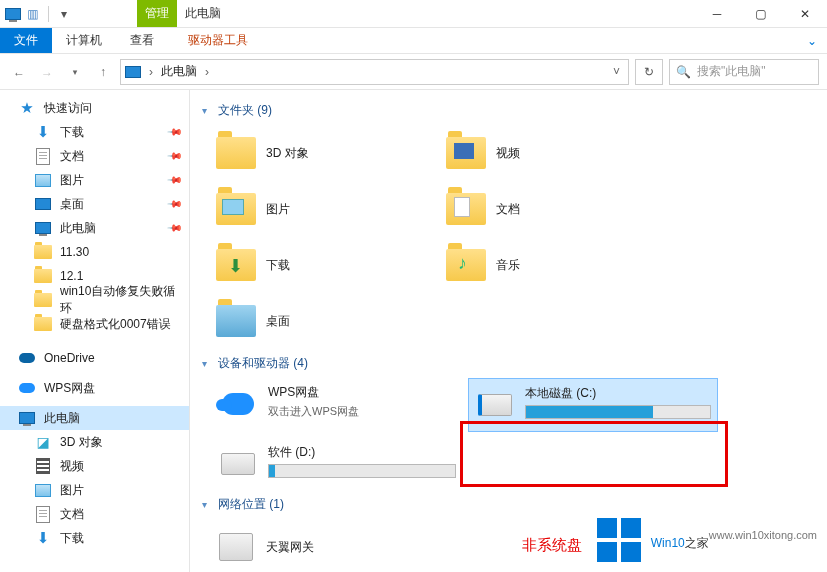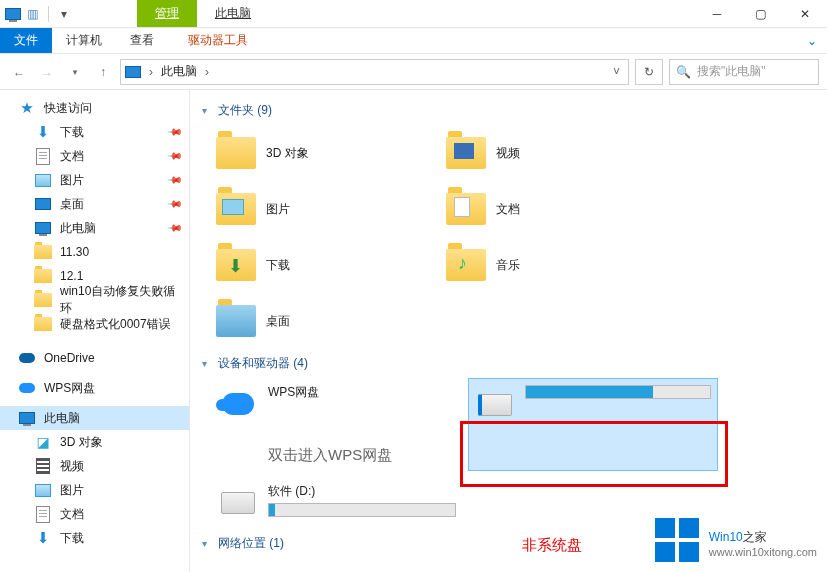--- a/index.html
+++ b/index.html
@@ -4,21 +4,21 @@
 <style>
 * { margin:0; padding:0; box-sizing:border-box; font-family:"Microsoft YaHei","Segoe UI",sans-serif; font-size:12px; }
 body { background:#fff; width:827px; height:572px; overflow:hidden; position:relative; }
 
 
 .titlebar { height:28px; display:flex; align-items:center; background:#fff; border-bottom:1px solid #e5e5e5; }
 .titlebar .qat { display:flex; align-items:center; gap:2px; padding:0 4px; }
 .titlebar .qicon { width:18px; height:18px; display:flex; align-items:center; justify-content:center; }
 .titlebar .sep { width:1px; height:16px; background:#d0d0d0; margin:0 4px; }
 .titlebar .tabarea { display:flex; height:100%; align-items:stretch; margin-left:60px; }
-.titlebar .tab { padding:0 18px; display:flex; align-items:center; color:#333;text-decoration:underline; }
+.titlebar .tab { padding:0 8px; display:flex; align-items:center; color:#333; }
 .titlebar .tab.green { background:#7fba00; color:#fff; }
 .titlebar .wincontrols { margin-left:auto; display:flex; }
 .titlebar .wbtn { width:44px; height:28px; display:flex; align-items:center; justify-content:center; color:#333; }
 
 
 .ribbon { height:26px; display:flex; align-items:stretch; border-bottom:1px solid #e5e5e5; }
 .ribbon .rtab { padding:0 14px; display:flex; align-items:center; color:#333; }
 .ribbon .rtab.file { background:#0078d7; color:#fff; }
 .ribbon .rtab.ctx { color:#c2410c; }
 .ribbon .help { margin-left:auto; width:30px; display:flex; align-items:center; justify-content:center; color:#0078d7; }
@@ -52,21 +52,21 @@
 .grid { display:flex; flex-wrap:wrap; gap:0; padding-left:18px; }
 .file-item { width:230px; height:56px; display:flex; align-items:center; gap:10px; padding:4px; }
 .file-item .ficon { width:40px; height:40px; display:flex; align-items:center; justify-content:center; }
 .file-item .flabel { color:#222; }
 
 .drive-item { width:250px; padding:6px; display:flex; gap:10px; }
 .drive-item.selected { background:#cce8ff; border:1px solid #7abdff; }
 .drive-item .dicon { width:40px; height:40px; display:flex; align-items:center; justify-content:center; }
 .drive-item .dinfo { flex:1; display:flex; flex-direction:column; gap:3px; }
 .drive-item .dname { color:#222; }
-.drive-item .dsub { color:#666; font-size:15px;margin-top:42px; }
+.drive-item .dsub { color:#666; font-size:11px; }
 .drive-item .bar { height:14px; border:1px solid #b8b8b8; background:#e8e8e8; position:relative; }
 .drive-item .bar .fill { position:absolute; left:0; top:0; bottom:0; background:#26a0da; }
 
 
 .folder-icon { width:40px; height:32px; background:linear-gradient(#ffe08a,#f7c94b); border-radius:2px; position:relative; }
 .folder-icon:before { content:""; position:absolute; top:-6px; left:2px; width:14px; height:6px; background:#f7c94b; border-radius:2px 2px 0 0; }
 .folder-sm { width:18px; height:14px; background:linear-gradient(#ffe08a,#f7c94b); border-radius:1px; position:relative; }
 .folder-sm:before { content:""; position:absolute; top:-3px; left:1px; width:7px; height:3px; background:#f7c94b; border-radius:1px 1px 0 0; }
 
 .star-icon { color:#2389d6; font-size:15px; }
@@ -85,21 +85,21 @@
 .wpsbig { width:32px; height:22px; background:#1e90ff; border-radius:12px; position:relative; }
 .wpsbig:after{content:"";position:absolute;left:-6px;top:6px;width:16px;height:12px;background:#1e90ff;border-radius:8px;}
 .wallpaper-icon { width:34px; height:34px; border-radius:50%; background:conic-gradient(#e23,#f90,#7b0,#09e,#e23); }
 
 .annot-box { position:absolute; border:3px solid #e60000; }
 .annot-text { position:absolute; color:#e60000; font-size:15px; }
 
 .watermark { position:absolute; right:10px; bottom:10px; display:flex; align-items:center; gap:10px; }
 .watermark .wlogo { display:flex; flex-wrap:wrap; width:44px; height:44px; gap:4px; }
 .watermark .wlogo div { width:20px; height:20px; background:#0078d7; }
-.watermark .wtext { display:flex; flex-direction:column; }
+.watermark .wtext { display:flex; }
 .watermark .wtitle { font-size:20px; color:#333; }
 .watermark .wtitle .b { color:#0078d7; }
 .watermark .wurl { font-size:11px; color:#777; }
 </style>
 </head>
 <body>
 
 <div class="titlebar">
   <div class="qat">
     <div class="qicon">
@@ -335,20 +335,21 @@
         <div class="dinfo">
             <span class="dname">WPS网盘</span>
             <span class="dsub">双击进入WPS网盘</span>
           </div>
       </div>
       <div class="drive-item selected">
         <div class="dicon">
             <div class="hdd-icon" style="border-left:4px solid #0078d7"></div>
           </div>
         <div class="dinfo">
+          <span class="dname">本地磁盘 (C:)</span>
           <div class="bar">
               <div class="fill" style="width:69%"></div>
             </div>
         </div>
       </div>
       <div class="drive-item">
         <div class="dicon">
             <div class="hdd-icon"></div>
           </div>
         <div class="dinfo">

